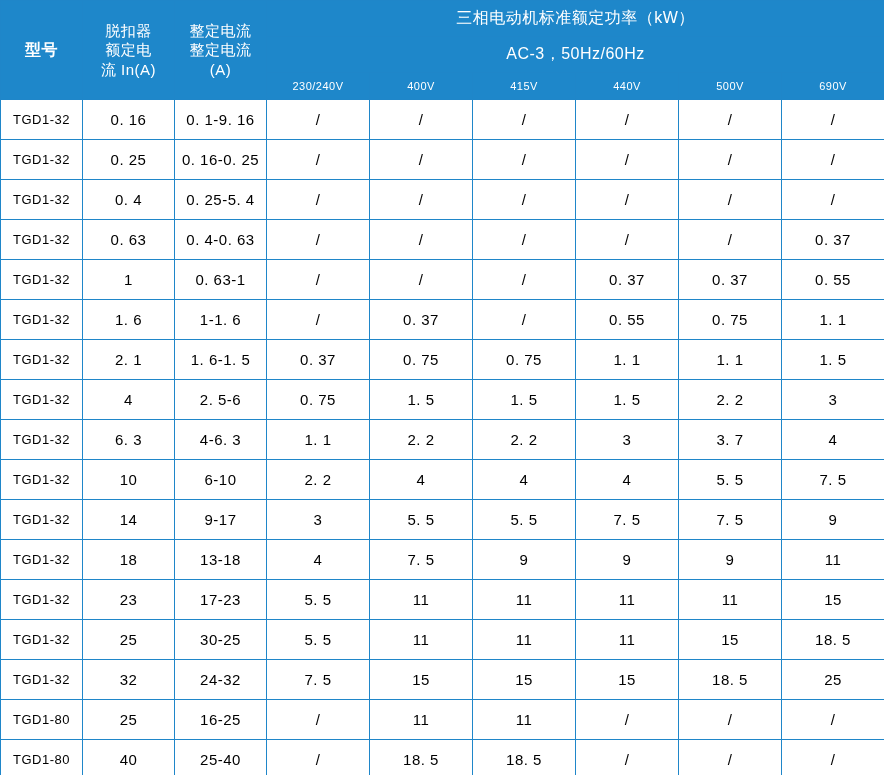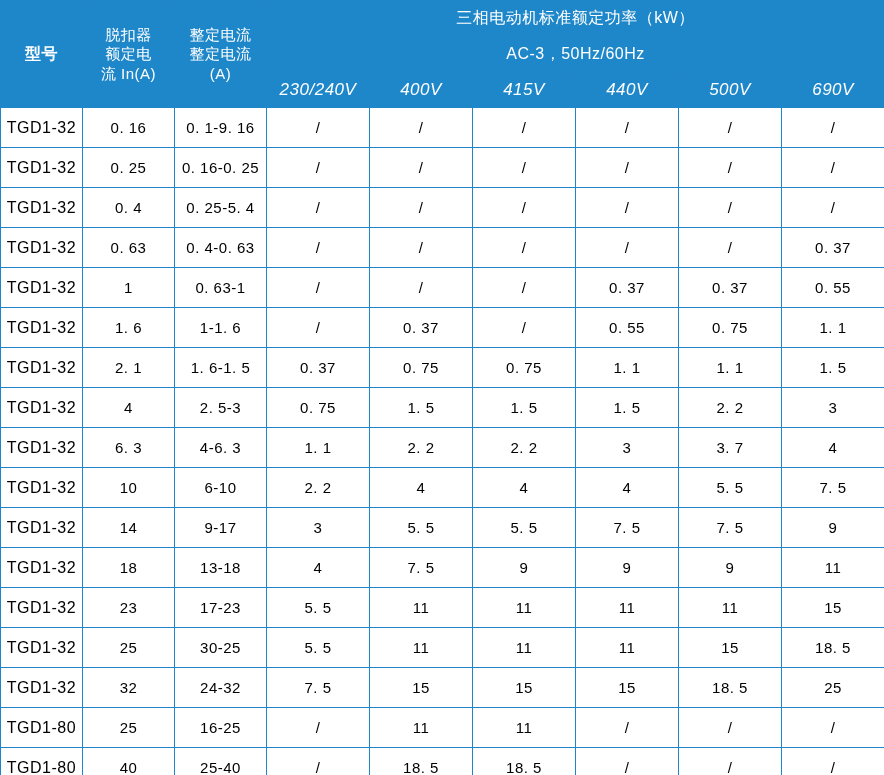--- a/index.html
+++ b/index.html
@@ -36,38 +36,37 @@
     padding: 8px 2px;
     line-height: 1.35;
     font-weight: bold;
   }
   thead th.h-group {
     font-size: 16px;
     padding: 7px 2px;
     text-align: center;
   }
   thead th.h-sub {
-    font-size: 17px;
+    font-size: 11px;
     padding: 7px 2px;
-    font-style: italic;
   }
   thead th.h-stack {
     font-size: 15px;
     line-height: 1.3;
     padding: 4px 2px;
     text-align: center;
   }
   tbody td {
     height: 39px;
     padding: 0 2px;
     background: #ffffff;
     font-size: 15px;
   }
   tbody td.model {
-    font-size: 16px;
+    font-size: 13px;
   }
   tbody td.slash {
     font-size: 15px;
   }
   col.c-model { width: 82px; }
   col.c-in    { width: 92px; }
   col.c-range { width: 92px; }
   col.c-v     { width: 103px; }
 </style>
 </head>
@@ -186,21 +185,21 @@
       <td>0. 37</td>
       <td>0. 75</td>
       <td>0. 75</td>
       <td>1. 1</td>
       <td>1. 1</td>
       <td>1. 5</td>
     </tr>
     <tr>
       <td class="model">TGD1-32</td>
       <td>4</td>
-      <td>2. 5-3</td>
+      <td>2. 5-6</td>
       <td>0. 75</td>
       <td>1. 5</td>
       <td>1. 5</td>
       <td>1. 5</td>
       <td>2. 2</td>
       <td>3</td>
     </tr>
     <tr>
       <td class="model">TGD1-32</td>
       <td>6. 3</td>

